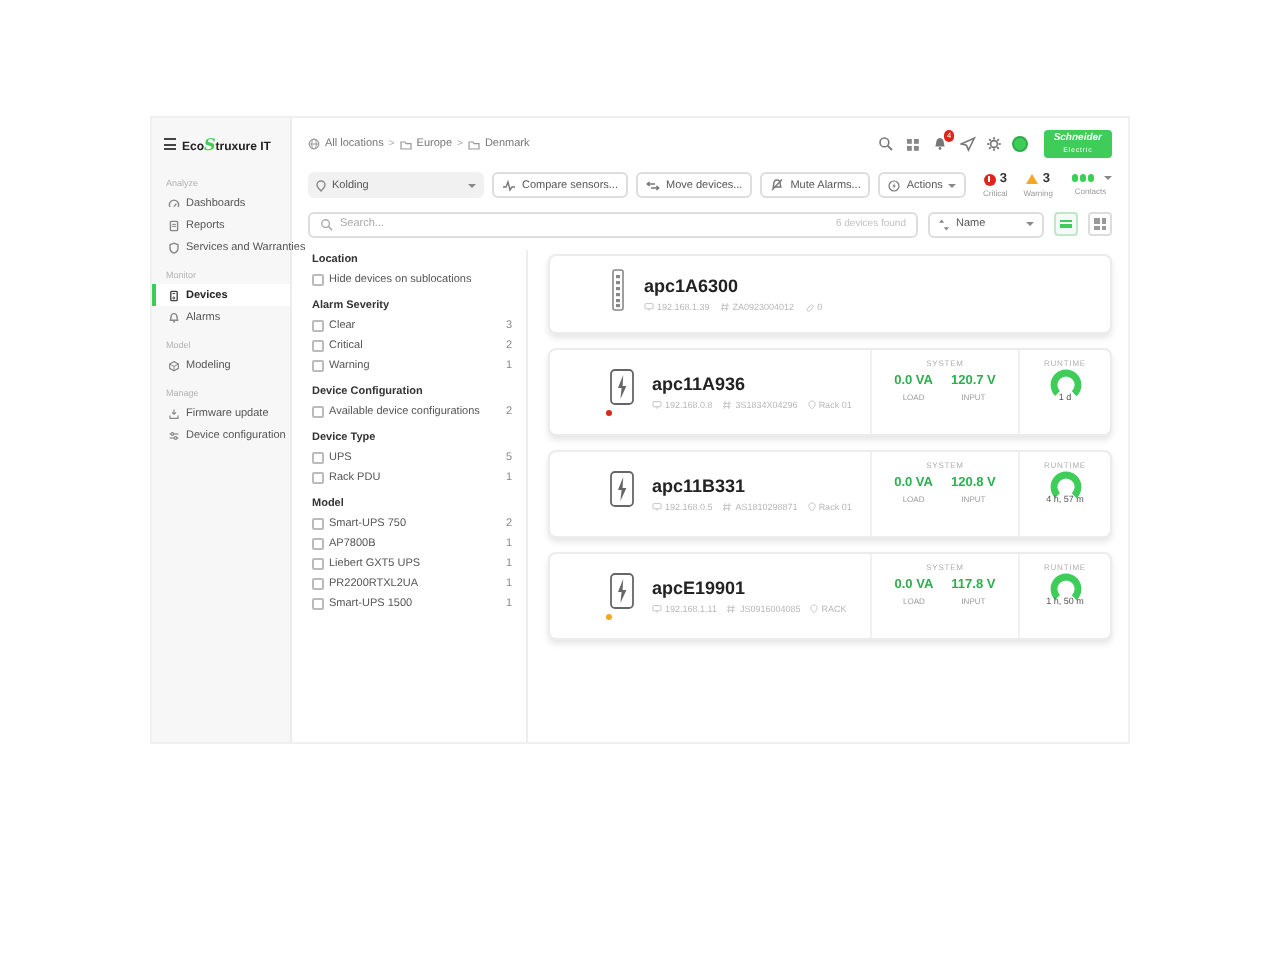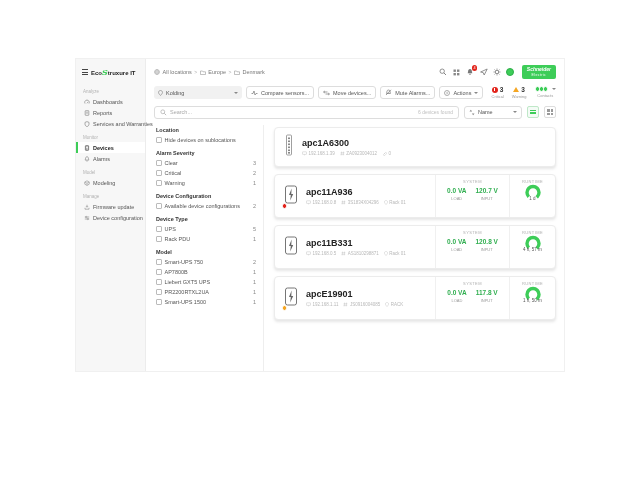--- a/index.html
+++ b/index.html
@@ -62,21 +62,21 @@
   
   .content { flex:1; display:flex; padding:2px 8px 0; min-height:0; }
   .filters { width:110px; border-right:1px solid #eee; padding:2px 7px 0 2px; flex-shrink:0; }
   .fgroup { margin-bottom:7px; }
   .ftitle { font-size:5.5px; font-weight:bold; color:#333; margin-bottom:4px; }
   .frow { display:flex; align-items:center; gap:3px; margin-bottom:4px; font-size:5.5px; color:#555; }
   .cb { width:5.5px; height:5.5px; border:1px solid #bbb; border-radius:1px; background:#fff; flex-shrink:0; }
   .fcount { margin-left:auto; color:#888; }
 
   .list { flex:1; padding:2px 0 0 10px; display:flex; flex-direction:column; gap:7px; min-width:0; }
-  .card { background:#fff; border:1px solid #ececec; border-radius:4px; box-shadow:0 2px 3px rgba(0,0,0,0.10); display:flex; align-items:stretch; height:44px; }
+  .card { background:#fff; border:1px solid #ececec; border-radius:4px; box-shadow:0 2px 3px rgba(0,0,0,0.10); display:flex; align-items:stretch; height:44px;padding-left:20px; }
   .card.short { height:40px; }
   .card-main { flex:1; display:flex; align-items:center; gap:8px; padding:0 9px; min-width:0; }
   .dev-icon { position:relative; flex-shrink:0; }
   .dev-badge { position:absolute; left:-2.5px; bottom:-1px; width:5.5px; height:5.5px; border-radius:50%; border:1px solid #fff; }
   .dev-badge.critical { background:#e2231a; }
   .dev-badge.warning { background:#f5a623; }
   .dev-title { font-size:9px; font-weight:bold; color:#222; margin-bottom:3.5px; }
   .dev-meta { display:flex; align-items:center; gap:5px; font-size:4.5px; color:#b8b8b8; white-space:nowrap; }
   .dev-meta .m { display:flex; align-items:center; gap:1.5px; }
   .sys-col { width:74px; border-left:1px solid #f0f0f0; display:flex; flex-direction:column; align-items:center; padding:4px 0 2px; flex-shrink:0; }

